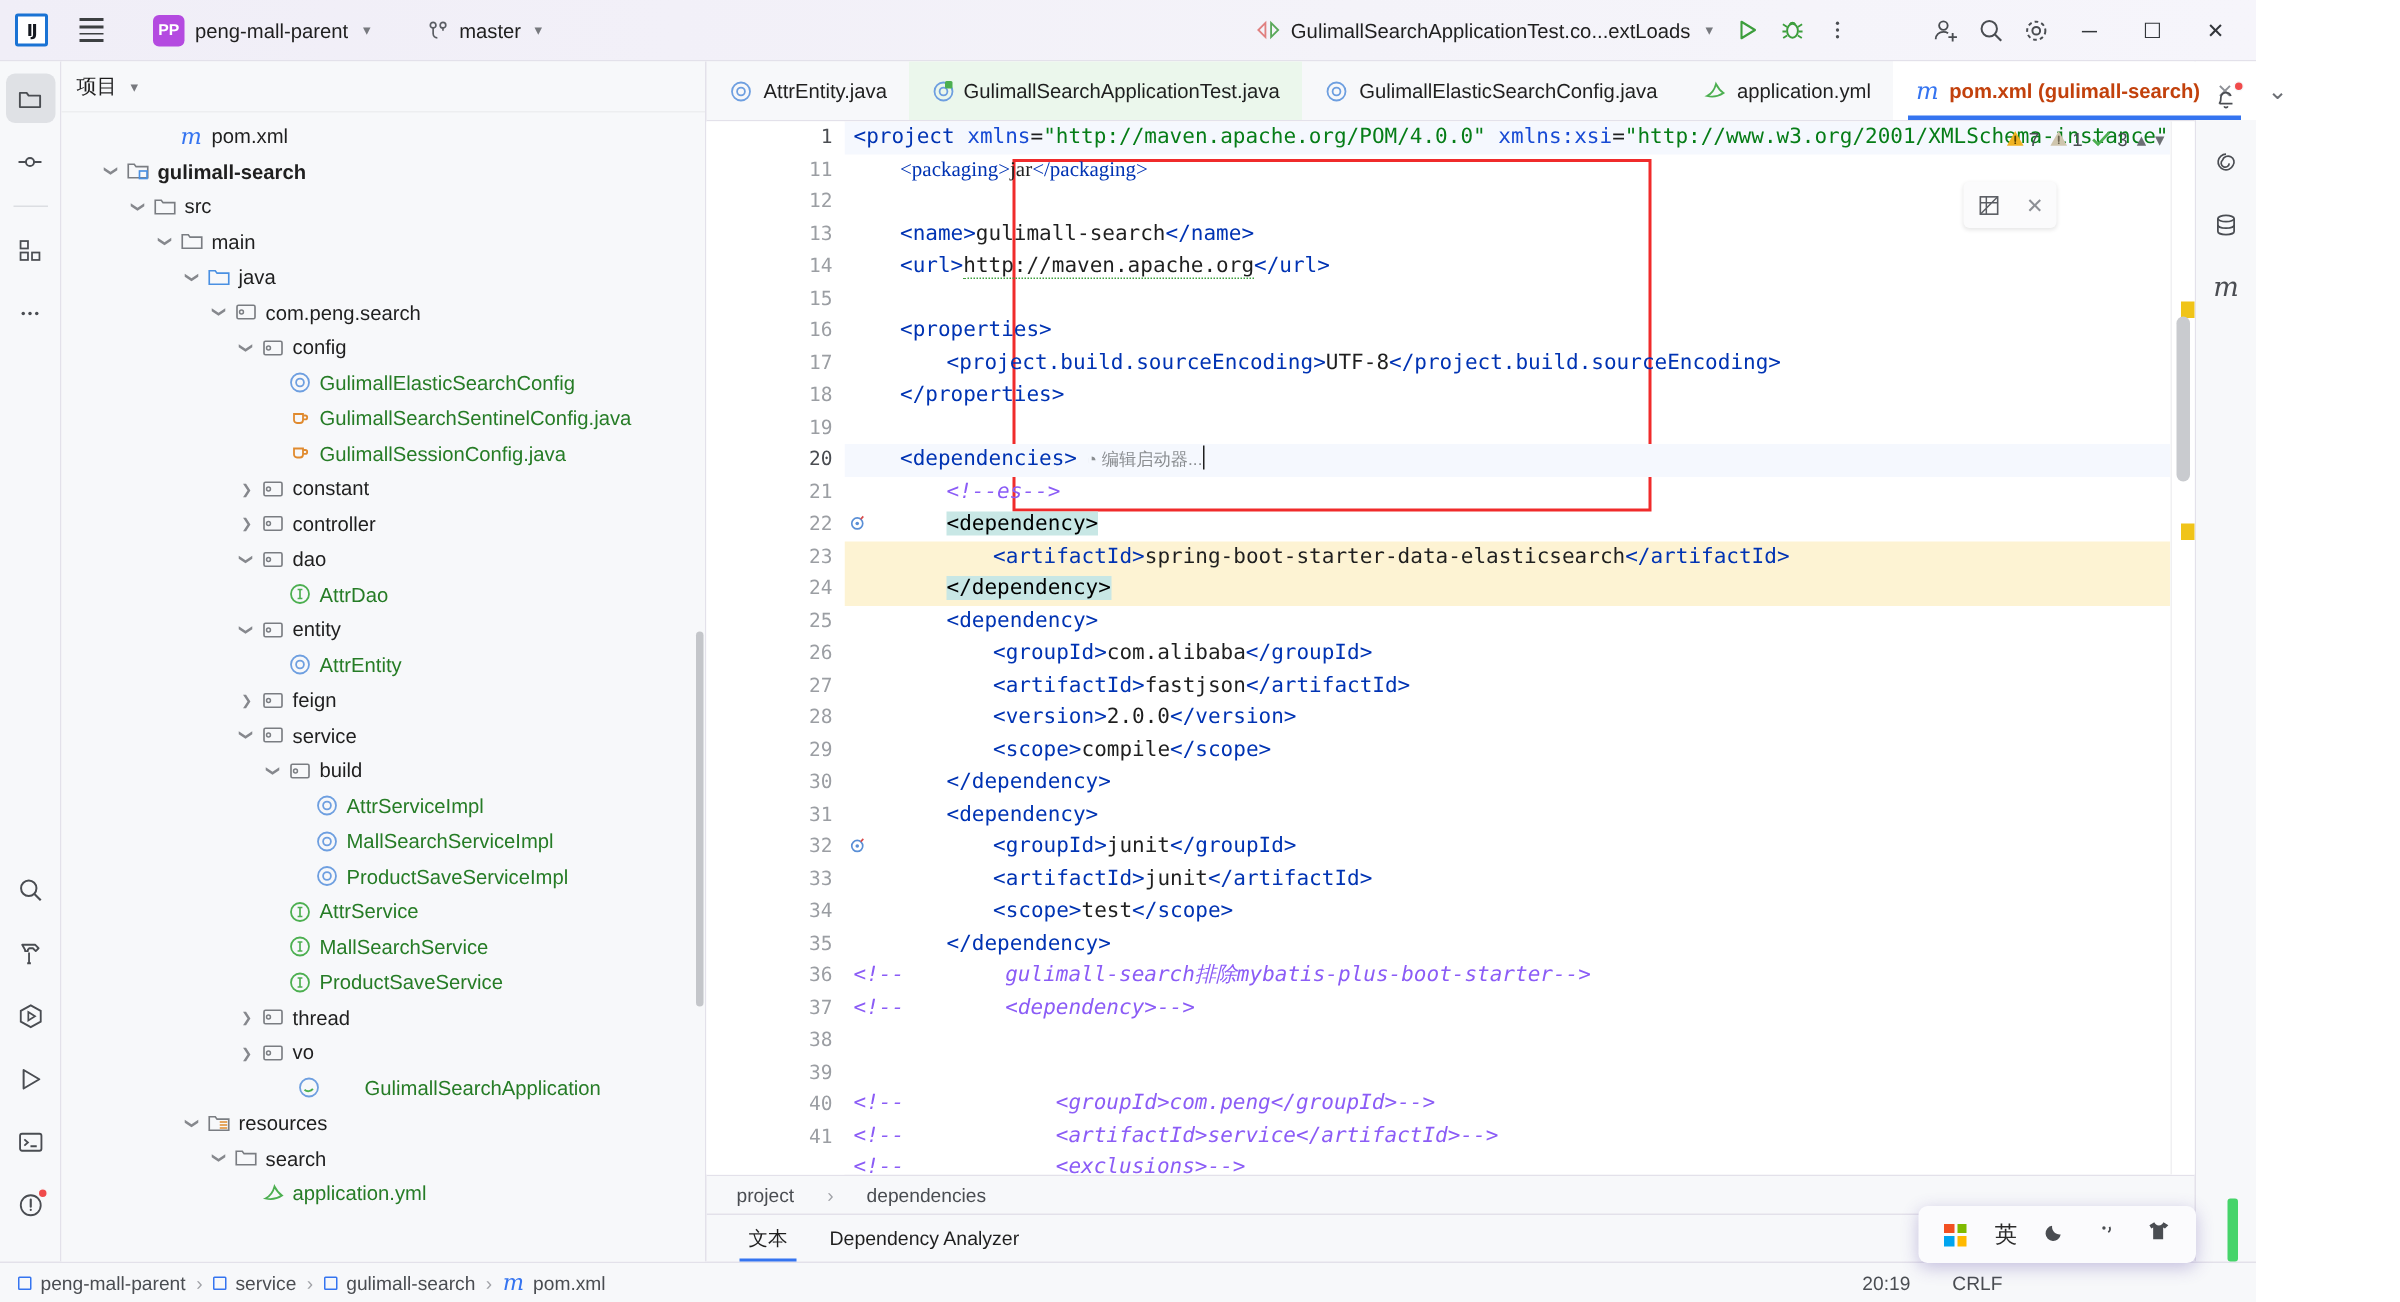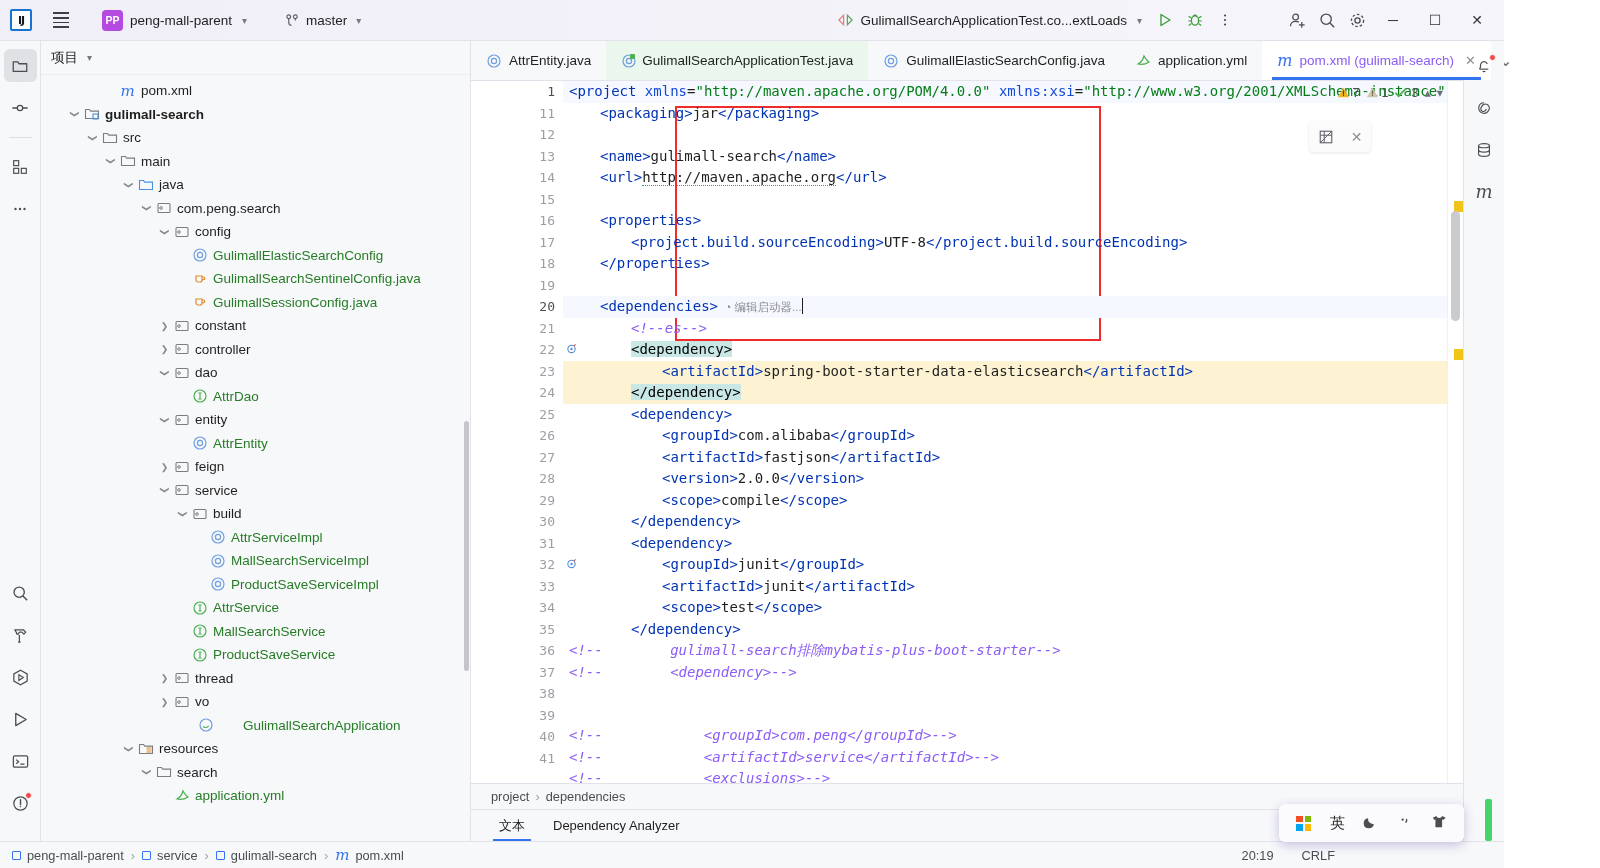--- a/index.html
+++ b/index.html
@@ -118,21 +118,21 @@
   .float-act { position: absolute; top: 40px; right: 92px; height: 31px; width: 62px;
      background: #fbfbfc; border-radius: 4px; display: flex; align-items: center;
      justify-content: space-around; box-shadow: 0 1px 3px rgba(0,0,0,.10); }
   .edscroll-col { width: 16px; flex: 0 0 16px; background: #fff; position: relative; border-left: 1px solid #f0f0f2; }
   .edscroll-thumb { position: absolute; left: 3px; width: 9px; top: 130px; height: 110px;
      background: #c9cbcf; border-radius: 5px; }
   .mark-y { position: absolute; right: 0; width: 9px; height: 11px; background: #f0c419; }
 
   
   .crumbs { height: 26px; flex: 0 0 26px; background: #f7f8fa; border-top: 1px solid #e3e1ea;
-     display: flex; align-items: center; padding: 0 0 0 20px; gap: 6px; font-size: 12.8px; color: #4a4d52; }
+     display: flex; align-items: center; padding: 0 0 0 20px; gap: 22px; font-size: 12.8px; color: #4a4d52; }
   .btabs { height: 32px; flex: 0 0 32px; background: #f7f8fa; border-top: 1px solid #e3e1ea;
      display: flex; align-items: stretch; padding-left: 14px; }
   .btab { display: flex; align-items: center; padding: 0 14px; font-size: 13px; color: #1f1f1f;
      cursor: pointer; position: relative; }
   .btab.active .bund { position: absolute; left: 8px; right: 8px; bottom: 0; height: 2.5px; background: #3574f0; }
 
   
   .railR { width: 41px; flex: 0 0 41px; background: #f7f8fa; border-left: 1px solid #e3e1ea;
      display: flex; flex-direction: column; align-items: center; padding-top: 8px; }
 
@@ -653,21 +653,21 @@
               <svg width="16" height="16" viewBox="0 0 16 16">
                 <path d="M3 11c3-1.5 5-4 6-8 1.5 3 3.5 5 5 6-3 2-7 3-11 2z" fill="none" stroke="#4caf50" stroke-width="1.2"></path>
               </svg>
             </span>
             <span>application.yml</span>
           </div>
           <div class="tab active">
             <span style="display: flex; align-items: center;">
               <span style="font-family:'DejaVu Serif',serif;font-style:italic;font-size:16px;color:#3574f0">m</span>
             </span>
-            <span style="color: #8b5cf6;">pom.xml (gulimall-search)</span>
+            <span style="color: #c2410c; font-weight: bold;">pom.xml (gulimall-search)</span>
             <span class="tclose">✕</span>
             <span class="tabund"></span>
           </div>
           <div class="tabs-more">⌄</div>
         </div>
 
       <div class="edwrap">
         <div class="gutter" id="gutter">
             <div class="gline cur">
               <span>1</span>
@@ -772,21 +772,21 @@
             <div class="gline">
               <span>40</span>
             </div>
             <div class="gline">
               <span>41</span>
             </div>
           </div>
         <div class="code" id="code">
           <div class="redbox" style="left:112px; top:25px; right:346px; height:235px;"></div>
         <div class="cl cur" style="padding-left: 6px;"><span class="tag">&lt;project </span><span class="attr">xmlns</span><span class="val">=</span><span class="str">"http://maven.apache.org/POM/4.0.0"</span><span class="val"> </span><span class="attr">xmlns:xsi</span><span class="val">=</span><span class="str">"http://www.w3.org/2001/XMLSchema-instance"</span></div>
-            <div class="cl" style="padding-left: 37px;"><span class="tag">&lt;packaging&gt;</span><span class="val">jar</span><span class="tag">&lt;/packaging&gt;</span></div>
+            <div class="cl" style="padding-left: 37px; font-family: Liberation Serif, serif;"><span class="tag">&lt;packaging&gt;</span><span class="val">jar</span><span class="tag">&lt;/packaging&gt;</span></div>
             <div class="cl" style="padding-left: 6px;"></div>
             <div class="cl" style="padding-left: 37px;"><span class="tag">&lt;name&gt;</span><span class="val">gulimall-search</span><span class="tag">&lt;/name&gt;</span></div>
             <div class="cl" style="padding-left: 37px;"><span class="tag">&lt;url&gt;</span><span class="val wiggle">http://maven.apache.org</span><span class="tag">&lt;/url&gt;</span></div>
             <div class="cl" style="padding-left: 6px;"></div>
             <div class="cl" style="padding-left: 37px;"><span class="tag">&lt;properties&gt;</span></div>
             <div class="cl" style="padding-left: 68px;"><span class="tag">&lt;project.build.sourceEncoding&gt;</span><span class="val">UTF-8</span><span class="tag">&lt;/project.build.sourceEncoding&gt;</span></div>
             <div class="cl" style="padding-left: 37px;"><span class="tag">&lt;/properties&gt;</span></div>
             <div class="cl" style="padding-left: 6px;"></div>
             <div class="cl cur" style="padding-left: 37px;"><span class="tag">&lt;dependencies&gt;</span><span class="inlay">  ◔ 编辑启动器...</span><span class="caret"></span></div>
             <div class="cl" style="padding-left: 68px;"><span class="cmt">&lt;!--es--&gt;</span></div>

